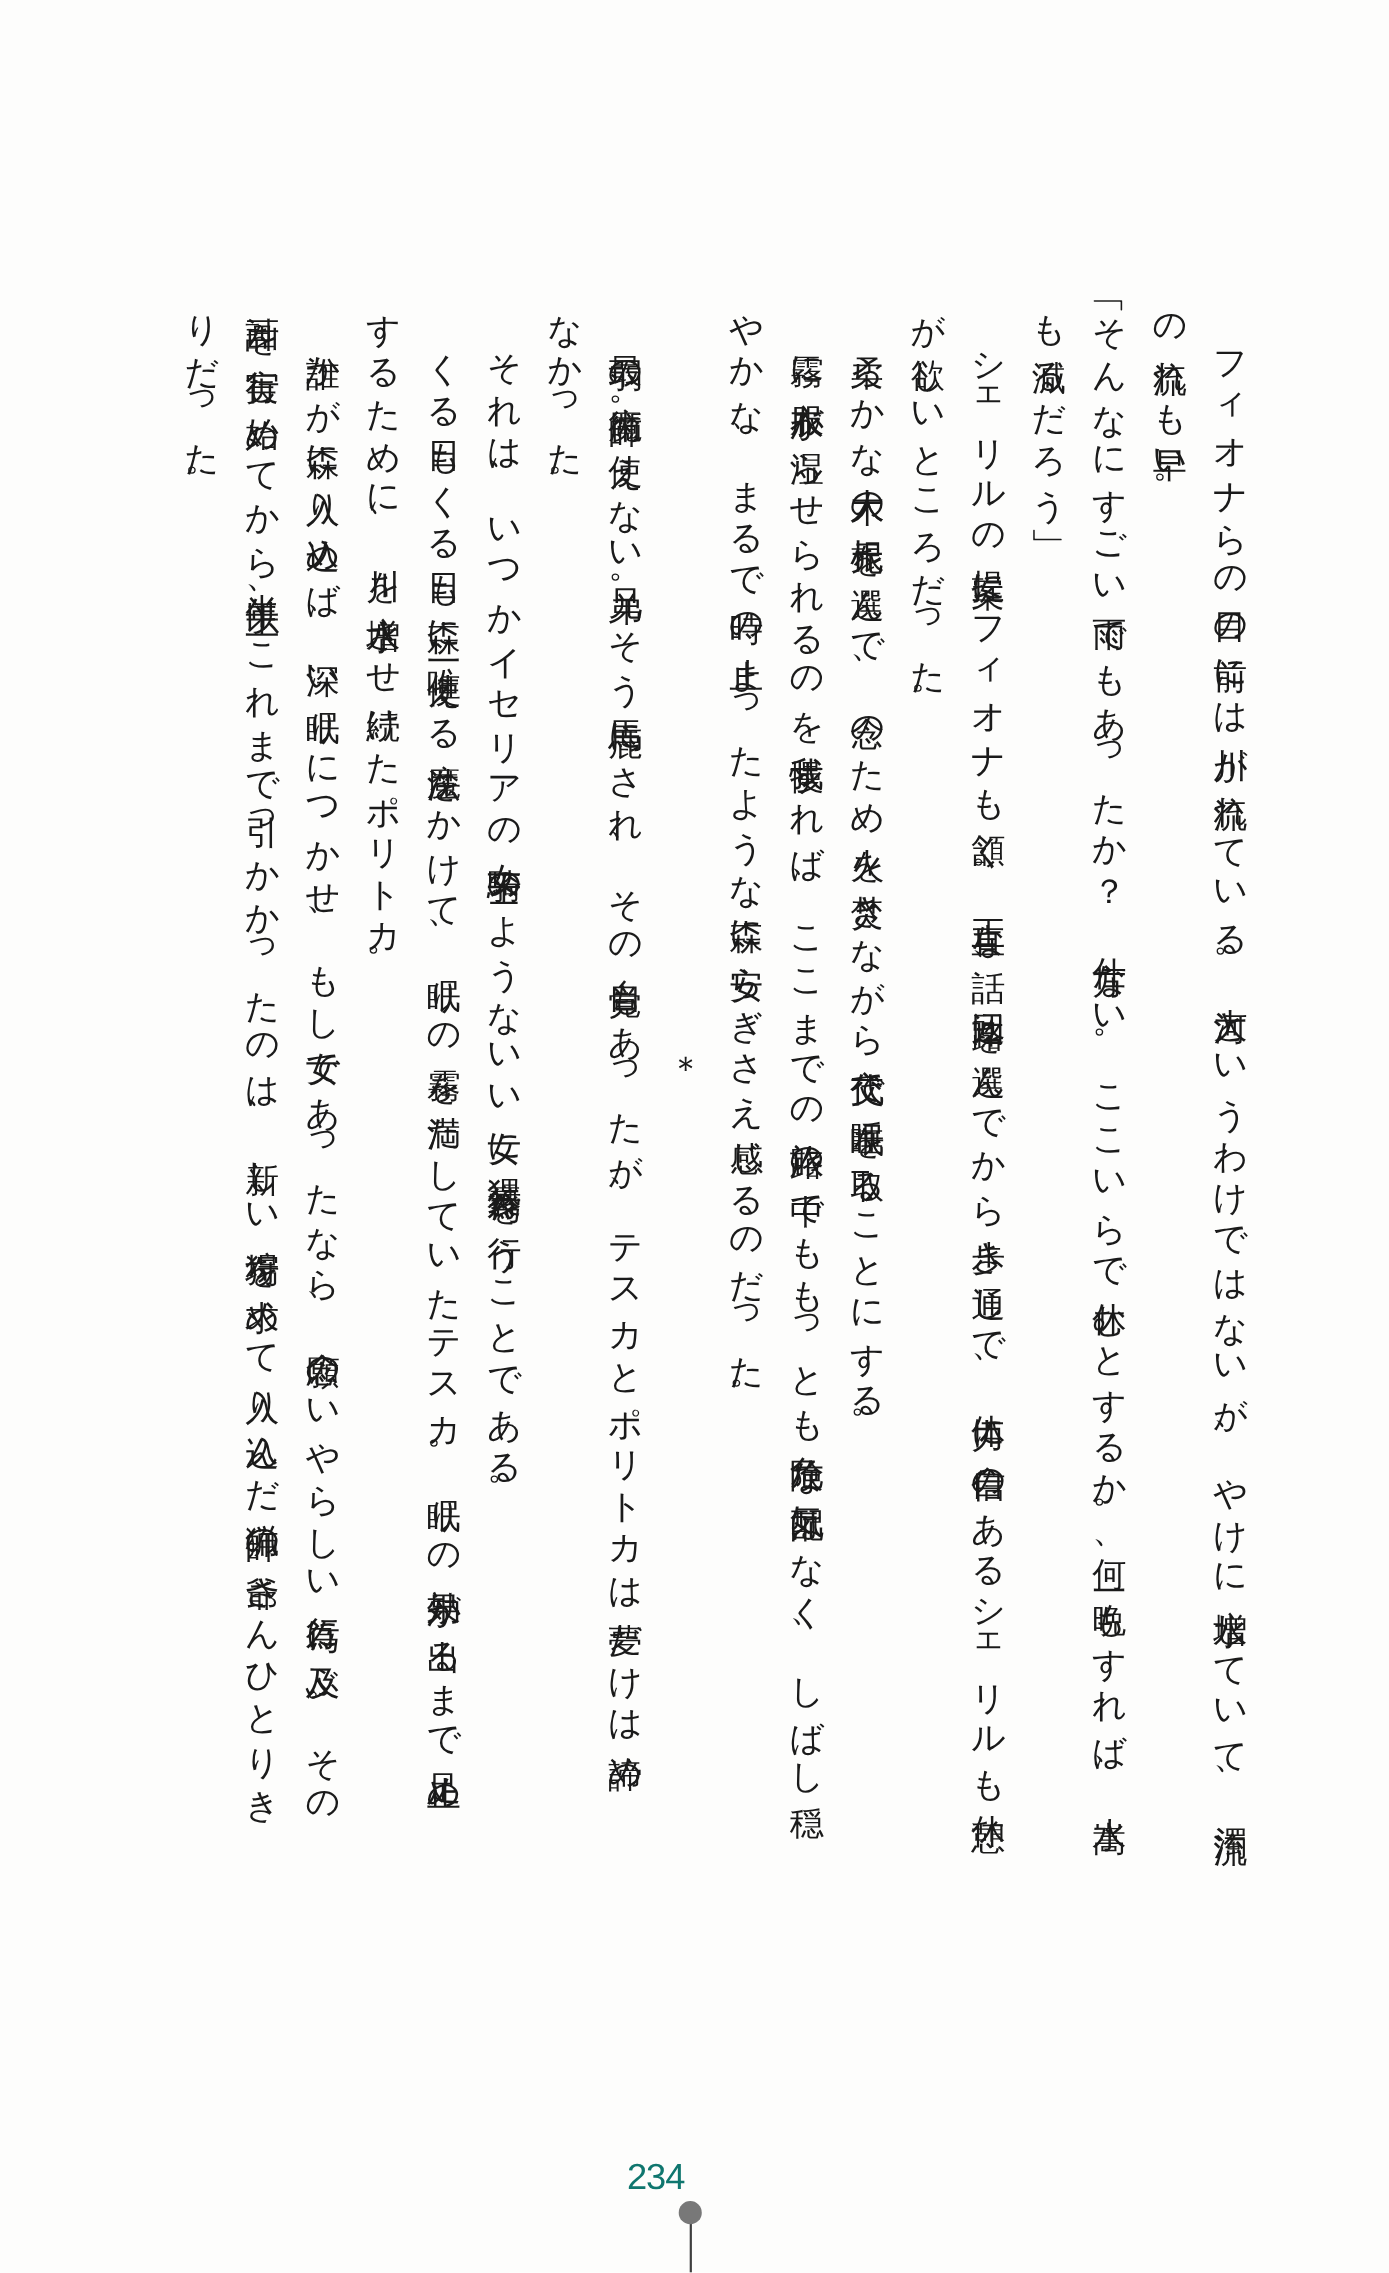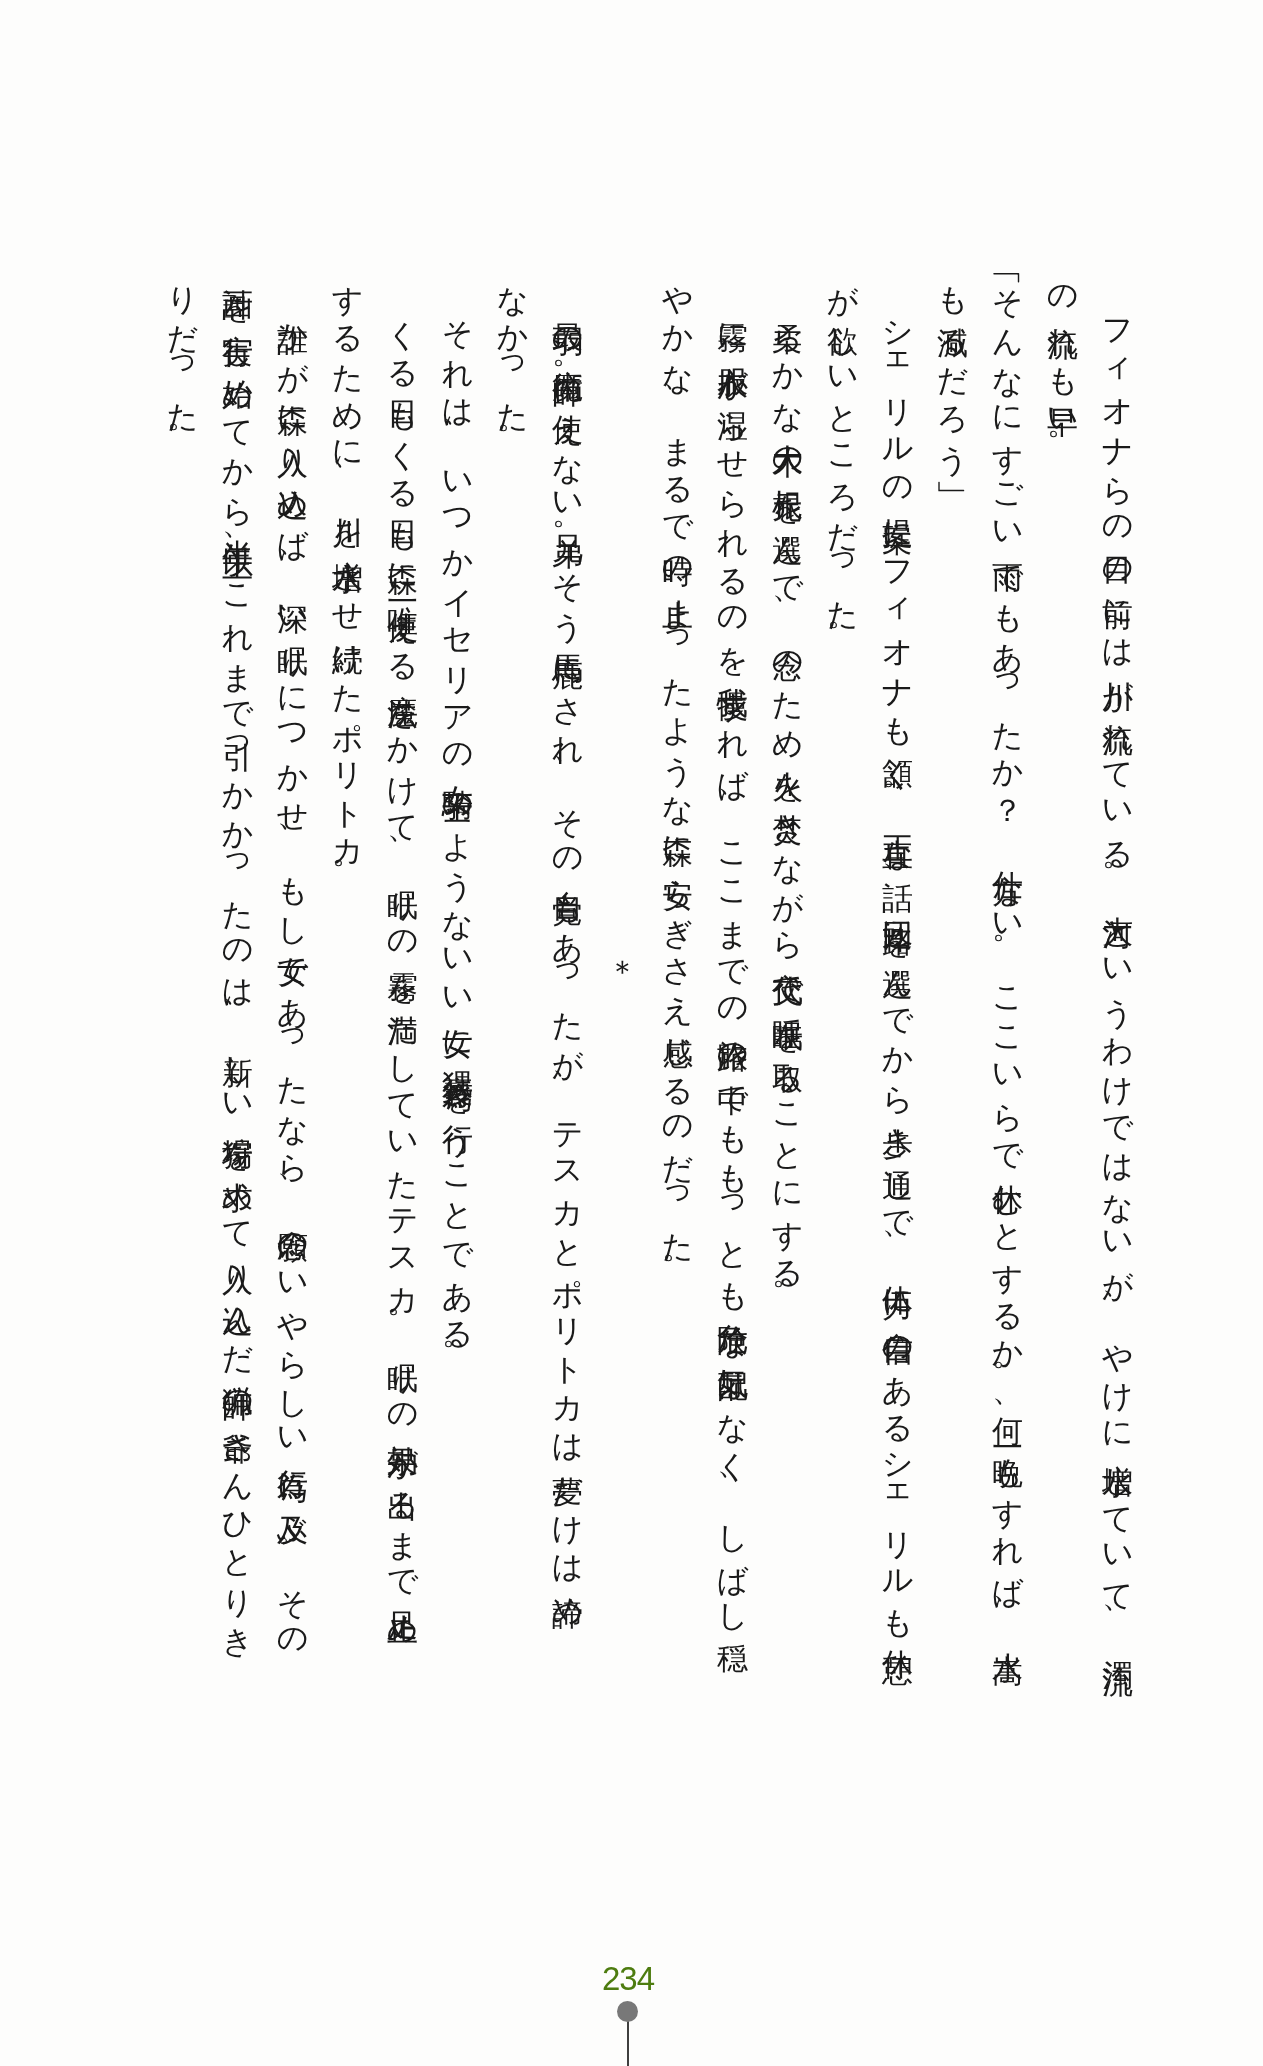--- a/index.html
+++ b/index.html
@@ -39,27 +39,27 @@
     text-indent: 34.5px;          
   }
   .separator-line {
     margin: 0;
     padding: 0;
     text-align: center;           
   }
   .page-number {
     position: absolute;
     top: 1962px;
-    left: 628px;
+    left: 596px;
     transform: translateX(-50%);
     font-family: "Liberation Sans", sans-serif;
     font-size: 33px;
     line-height: 1;
     letter-spacing: -1px;
-    color: #4d7c0f;
+    color: #0f766e;
   }
   .pager-line {
     position: absolute;
     left: 627px;
     top: 2010px;
     width: 2px;
     height: 56px;
     background: #3f3f3f;
   }
   .pager-dot {

